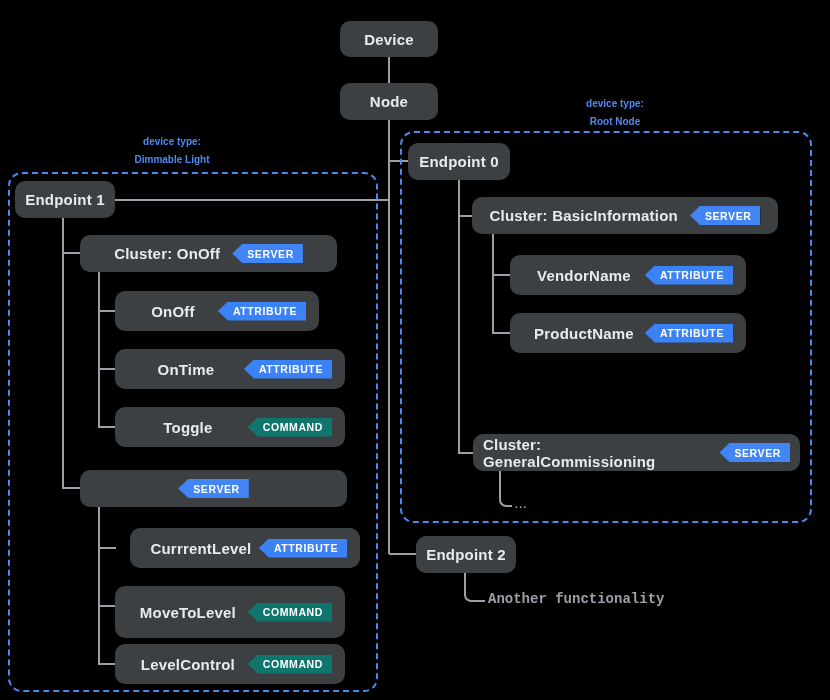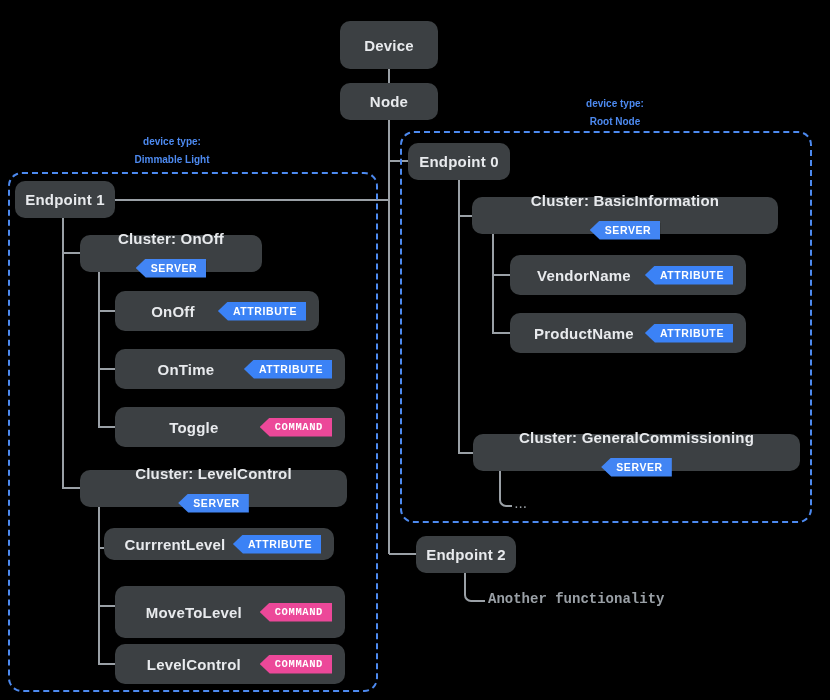--- a/index.html
+++ b/index.html
@@ -6,33 +6,33 @@
   body{
     width:830px;height:700px;position:relative;overflow:hidden;
     background:#000;
     font-family:"Liberation Sans",sans-serif;
   }
   .box{
     position:absolute;background:#3c4043;border-radius:10px;color:#e8eaed;
     display:flex;align-items:center;justify-content:center;
     font-size:15px;font-weight:600;letter-spacing:.2px;box-sizing:border-box;
   }
-  .box.cluster{gap:12px;padding:3px 10px;flex-direction:column;}
+  .box.cluster{gap:12px;padding:3px 10px;}
   .box.row{padding:16px 13px;}
   .row-label{flex:1;text-align:center;}
   .badge{
     flex:0 0 auto;font-size:10.5px;font-weight:700;color:#fff;
     padding:3.5px 9px 3.5px 15px;letter-spacing:.6px;
     clip-path:polygon(0 50%,10px 0,100% 0,100% 100%,10px 100%);
     filter:drop-shadow(1px 2px 0 rgba(0,0,0,.45));
     white-space:nowrap;
   }
   .badge.server{background:#4285f4;}
   .badge.attribute{background:#3b82f6;}
-  .badge.command{background:#ec4899;font-family:Liberation Mono, monospace;}
+  .badge.command{background:#0f766e;}
   .line{position:absolute;background:#9aa0a6;}
   .vline{width:2px;}
   .hline{height:2px;}
   .elbow{
     position:absolute;box-sizing:border-box;
     border-left:2px solid #9aa0a6;border-bottom:2px solid #9aa0a6;
     border-bottom-left-radius:7px;
   }
   .dashed-group{
     position:absolute;box-sizing:border-box;
@@ -83,21 +83,21 @@
 
 <div class="group-label" style="left:72px;top:133px;width:200px">
   <span>device type:</span><br>
   <span>Dimmable Light</span>
 </div>
 <div class="group-label" style="left:515px;top:95px;width:200px">
   <span>device type:</span><br>
   <span>Root Node</span>
 </div>
 
-<div class="box" style="left:340px;top:21px;width:98px;height:48px">
+<div class="box" style="left:340px;top:21px;width:98px;height:36px">
   <span>Device</span>
 </div>
 <div class="box" style="left:340px;top:83px;width:98px;height:37px">
   <span>Node</span>
 </div>
 <div class="box" style="left:408px;top:143px;width:102px;height:37px">
   <span>Endpoint 0</span>
 </div>
 <div class="box" style="left:15px;top:181px;width:100px;height:37px">
   <span>Endpoint 1</span>
@@ -117,41 +117,40 @@
 <div class="box row" style="left:510px;top:313px;width:236px;height:40px">
   <span class="row-label">ProductName</span>
   <span class="badge attribute">ATTRIBUTE</span>
 </div>
 <div class="box cluster" style="left:473px;top:434px;width:327px;height:37px">
   <span>Cluster: GeneralCommissioning</span>
   <span class="badge server">SERVER</span>
 </div>
 <div class="ellipsis" style="left:515px;top:499px">...</div>
 
-<div class="box cluster" style="left:80px;top:235px;width:182px;height:37px">
+<div class="box cluster" style="left:80px;top:235px;width:257px;height:37px">
   <span>Cluster: OnOff</span>
   <span class="badge server">SERVER</span>
 </div>
 <div class="box row" style="left:115px;top:291px;width:204px;height:40px">
   <span class="row-label">OnOff</span>
   <span class="badge attribute">ATTRIBUTE</span>
 </div>
 <div class="box row" style="left:115px;top:349px;width:230px;height:40px">
   <span class="row-label">OnTime</span>
   <span class="badge attribute">ATTRIBUTE</span>
 </div>
 <div class="box row" style="left:115px;top:407px;width:230px;height:40px">
   <span class="row-label">Toggle</span>
   <span class="badge command">COMMAND</span>
 </div>
 <div class="box cluster" style="left:80px;top:470px;width:267px;height:37px">
-  <span>Cluster: LevelControl</span>
   <span class="badge server">SERVER</span>
 </div>
-<div class="box row" style="left:104px;top:528px;width:230px;height:32px">
+<div class="box row" style="left:130px;top:528px;width:230px;height:40px">
   <span class="row-label">CurrrentLevel</span>
   <span class="badge attribute">ATTRIBUTE</span>
 </div>
 <div class="box row" style="left:115px;top:586px;width:230px;height:52px">
   <span class="row-label">MoveToLevel</span>
   <span class="badge command">COMMAND</span>
 </div>
 <div class="box row" style="left:115px;top:644px;width:230px;height:40px">
   <span class="row-label">LevelControl</span>
   <span class="badge command">COMMAND</span>

